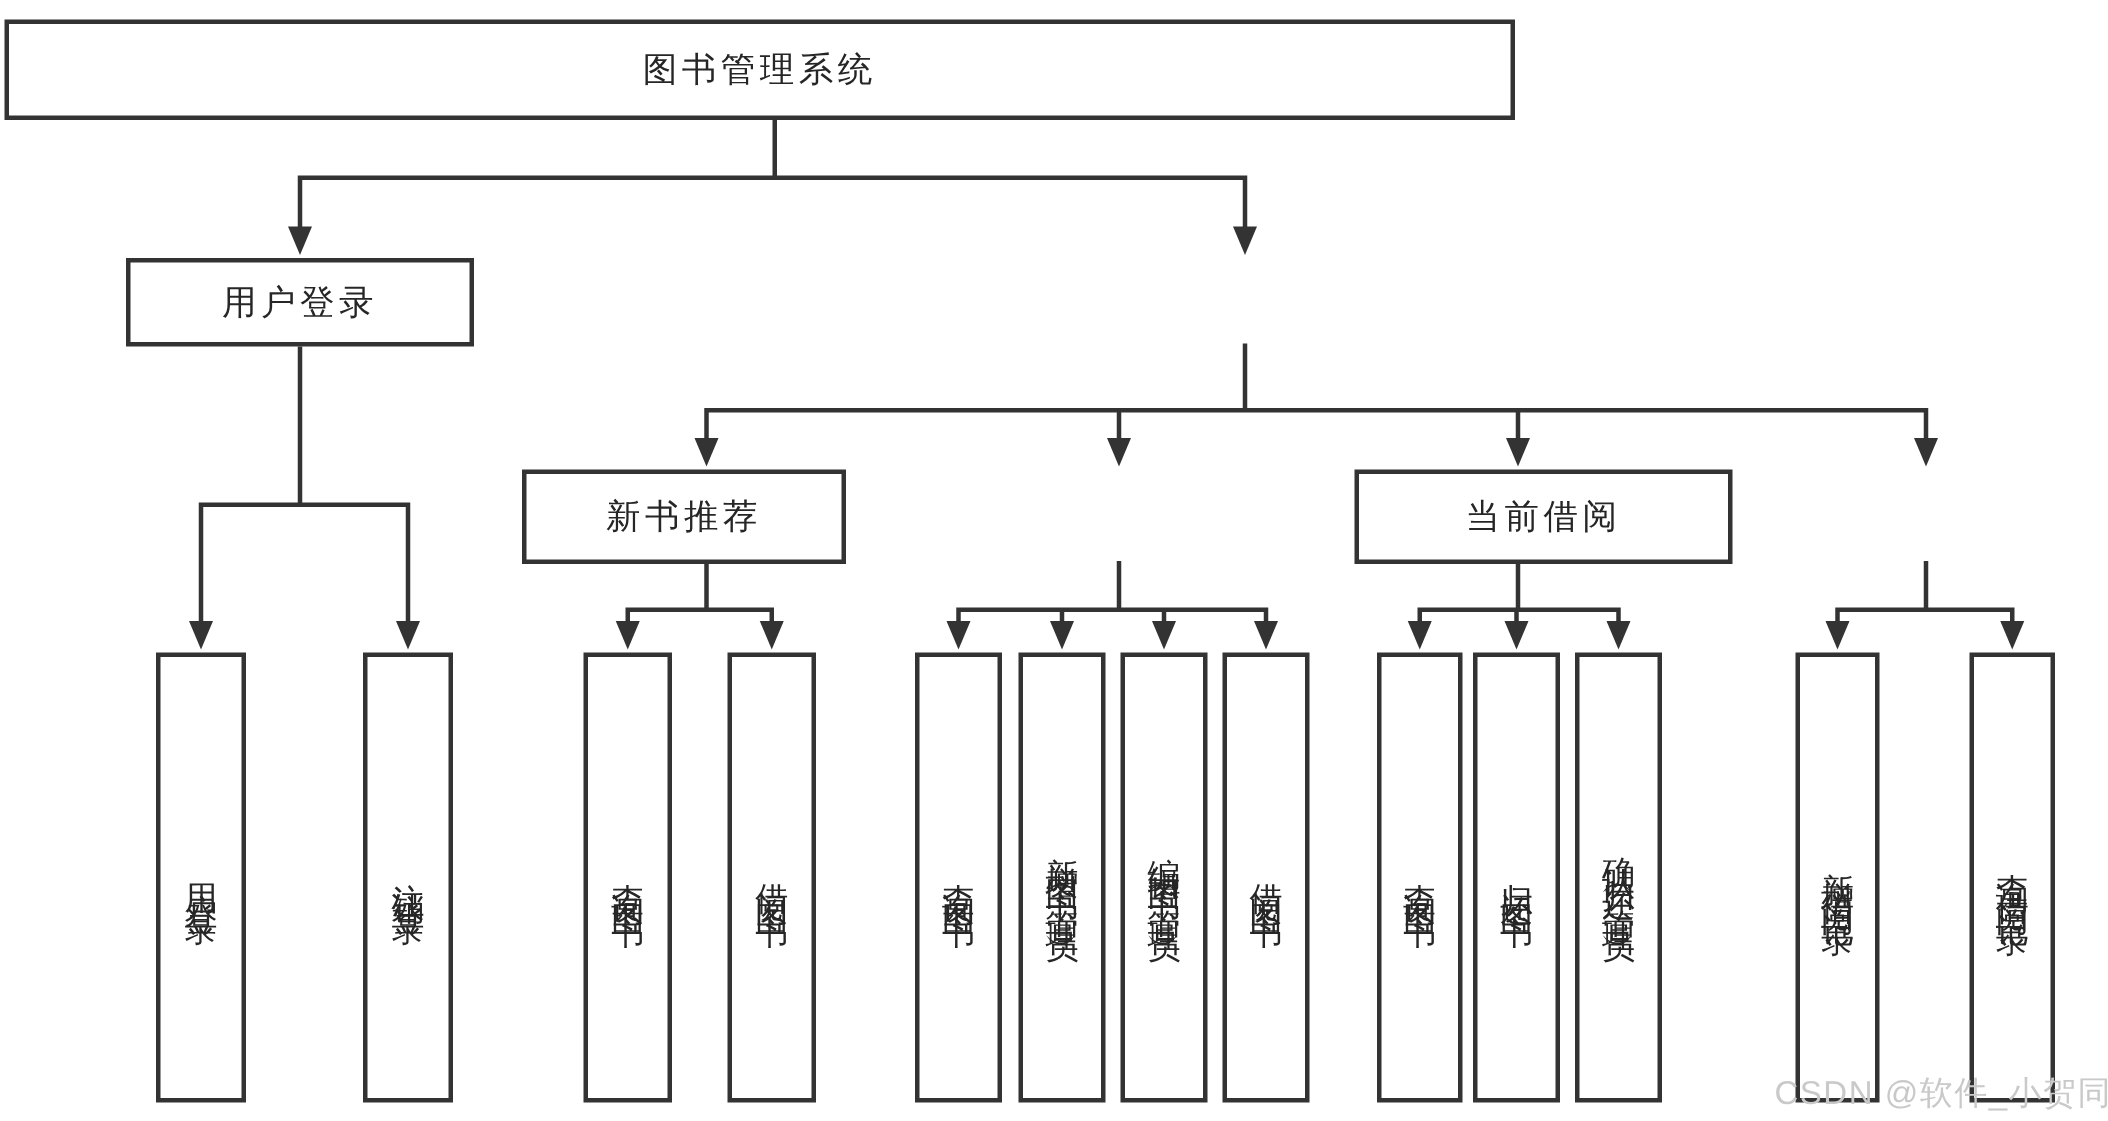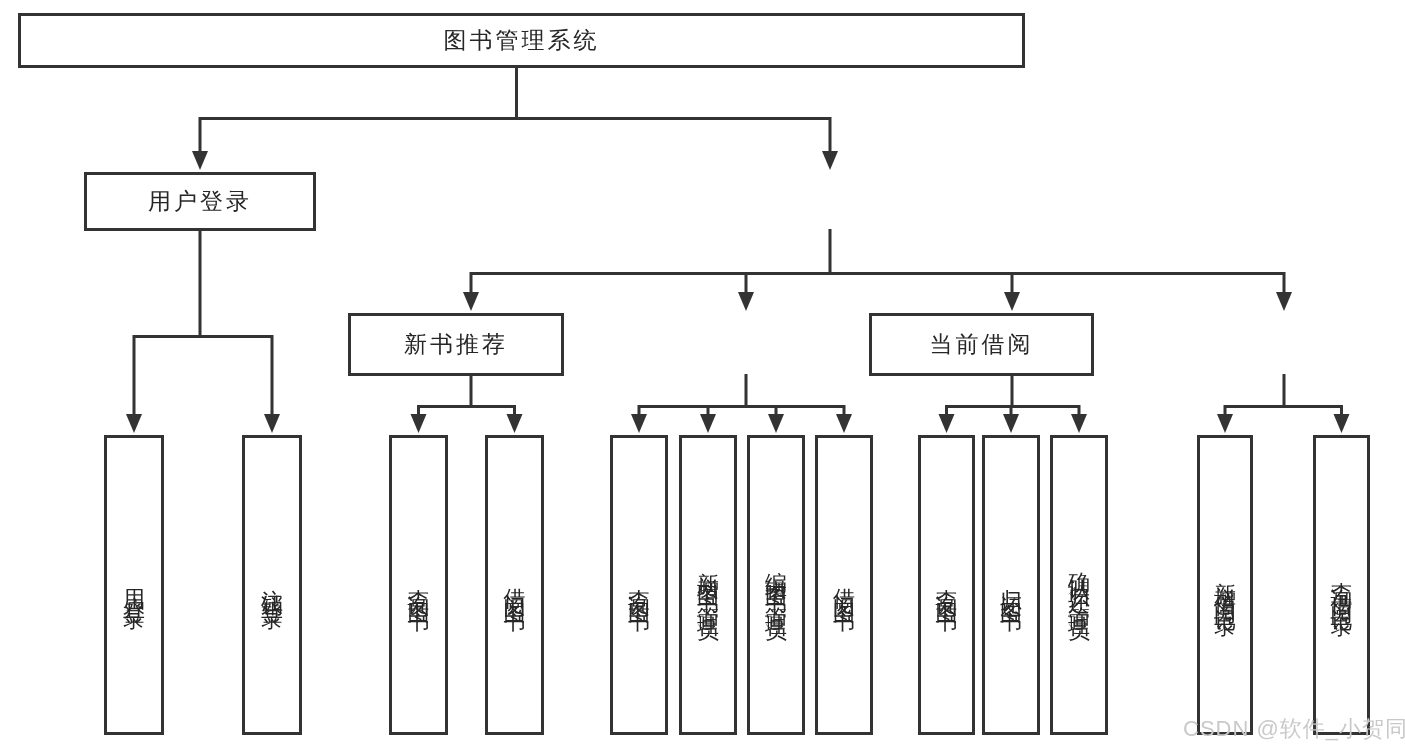--- a/index.html
+++ b/index.html
@@ -89,32 +89,32 @@
       <polygon points="768,414 784,414 776,433"></polygon>
       <polygon points="836,414 852,414 844,433"></polygon>
       <polygon points="938.5,414 954.5,414 946.5,433"></polygon>
       <polygon points="1003,414 1019,414 1011,433"></polygon>
       <polygon points="1071,414 1087,414 1079,433"></polygon>
       <polygon points="1217,414 1233,414 1225,433"></polygon>
       <polygon points="1333.5,414 1349.5,414 1341.5,433"></polygon>
     </g>
   </svg>
 
-  <div class="node h" style="left:18px;top:13px;width:1007px;height:55px">
+  <div class="node h" style="left:3px;top:13px;width:1007px;height:67px">
     <span class="lbl">图书管理系统</span>
   </div>
 
   <div class="node h" style="left:84px;top:172px;width:232px;height:59px">
     <span class="lbl">用户登录</span>
   </div>
 
   <div class="node h" style="left:348px;top:313px;width:216px;height:63px">
     <span class="lbl">新书推荐</span>
   </div>
-  <div class="node h" style="left:869px;top:313px;width:225px;height:63px">
+  <div class="node h" style="left:903px;top:313px;width:252px;height:63px">
     <span class="lbl">当前借阅</span>
   </div>
 
   <div class="node v" style="left:104px;top:435px;width:60px;height:300px">
     <span class="lbl">用户登录</span>
   </div>
   <div class="node v" style="left:242px;top:435px;width:60px;height:300px">
     <span class="lbl">注销登录</span>
   </div>
 

